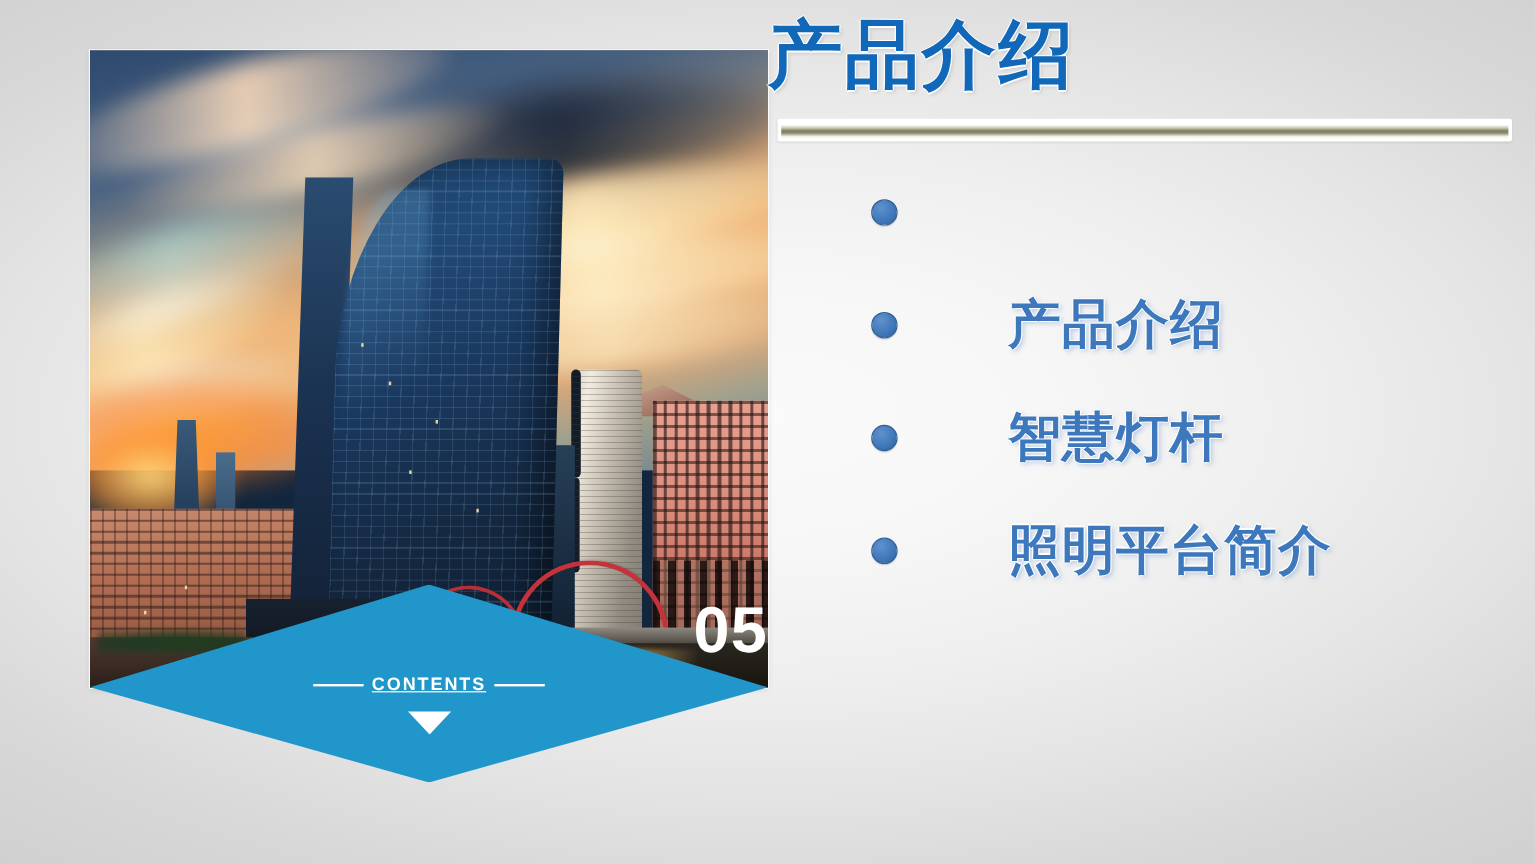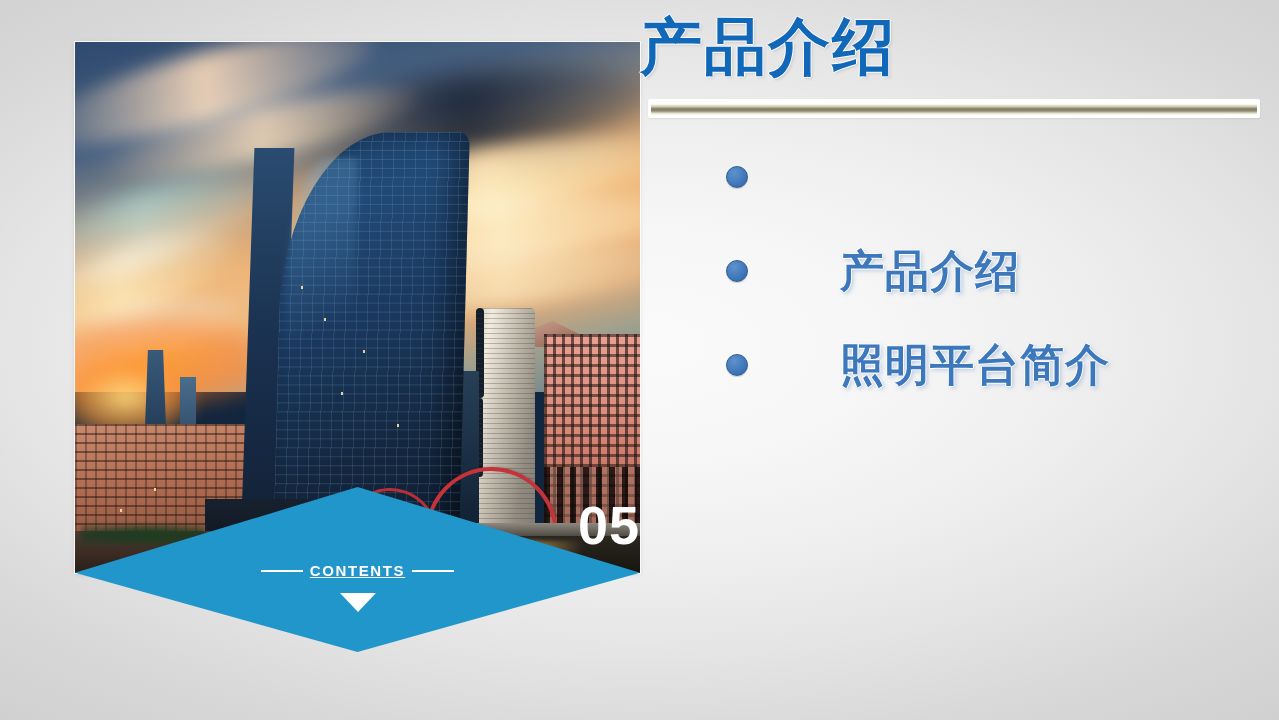--- a/index.html
+++ b/index.html
@@ -510,20 +510,24 @@
 
     <div class="bullet-row">
       <span class="bullet-dot"></span>
     </div>
 
     <div class="bullet-row">
       <span class="bullet-dot"></span>
       <span class="bullet-label normal">产品介绍</span>
     </div>
 
+    <div class="bullet-row">
+      <span class="bullet-dot"></span>
+      <span class="bullet-label normal">智慧灯杆</span>
+    </div>
 
 
 
     <div class="bullet-row">
       <span class="bullet-dot"></span>
       <span class="bullet-label normal">照明平台简介</span>
     </div>
 
   </div>
 

